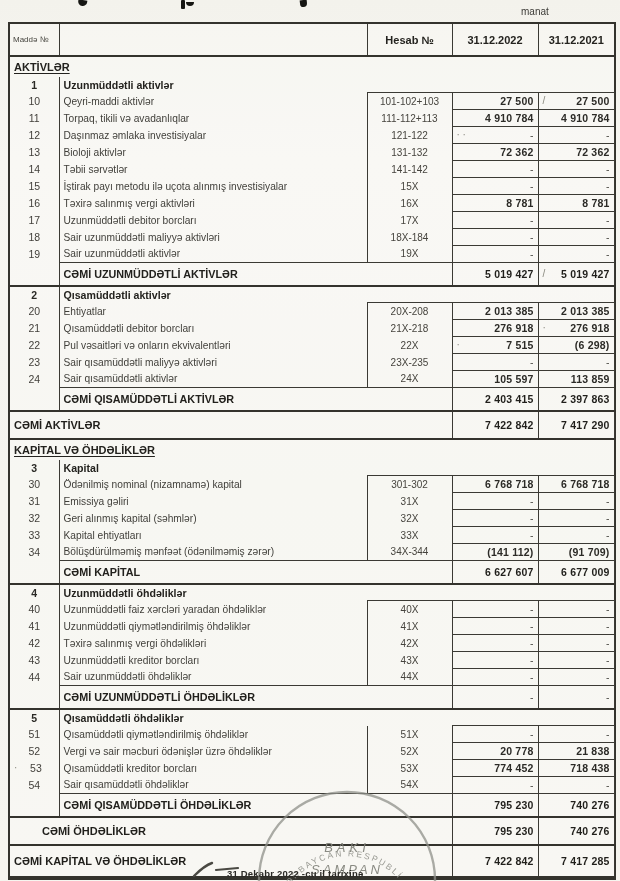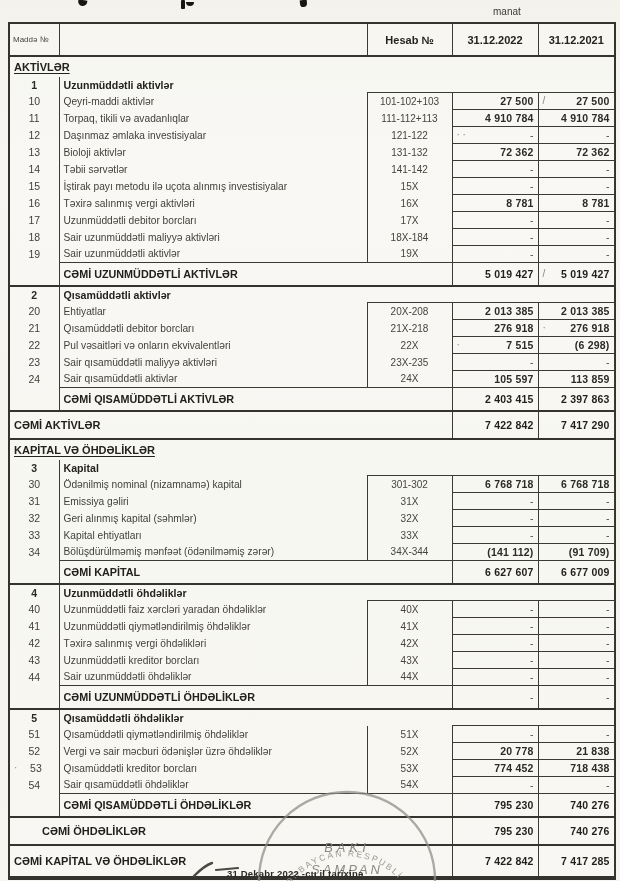--- a/index.html
+++ b/index.html
@@ -9,21 +9,21 @@
     overflow:hidden;
     font-family:"Liberation Sans", sans-serif;
     color:#363531;
   }
   
   .frag{position:absolute;top:0;background:#161613;border-radius:1px;}
   .f1{left:78px;width:9px;height:6px;border-radius:0 0 5px 5px;transform:rotate(8deg);}
   .f2{left:181px;width:4px;height:9px;}
   .f3{left:186px;width:8px;height:4px;top:2px;border-radius:0 0 4px 4px;}
   .f4{left:300px;width:7px;height:7px;border-radius:0 0 5px 4px;transform:rotate(-6deg);}
-  .manat{position:absolute;top:6px;left:493px;font-size:10px;color:#3c3b37;}
+  .manat{position:absolute;top:6px;left:521px;font-size:10px;color:#3c3b37;}
 
   .doc{position:absolute;left:8px;top:22px;width:604px;border:2px solid #34332d;background:rgba(255,255,255,0.25);}
   table{border-collapse:collapse;width:100%;table-layout:fixed;}
   td{padding:0 4px;font-size:10.5px;vertical-align:middle;white-space:nowrap;overflow:hidden;color:#3a3935;}
 
   
   tr.hd td{height:31px;border-bottom:2px solid #34332d;}
   tr.hd td.c1{font-size:8px;color:#46453f;border-right:1px solid #3b3a34;padding-left:3px;}
   tr.hd td.hcell{border-left:1px solid #3b3a34;border-right:1px solid #3b3a34;text-align:center;font-weight:700;font-size:11px;color:#24231f;margin-top:17px;}
   tr.hd td.vcell{border-left:1px solid #3b3a34;text-align:center;font-weight:700;font-size:11px;color:#24231f;}

